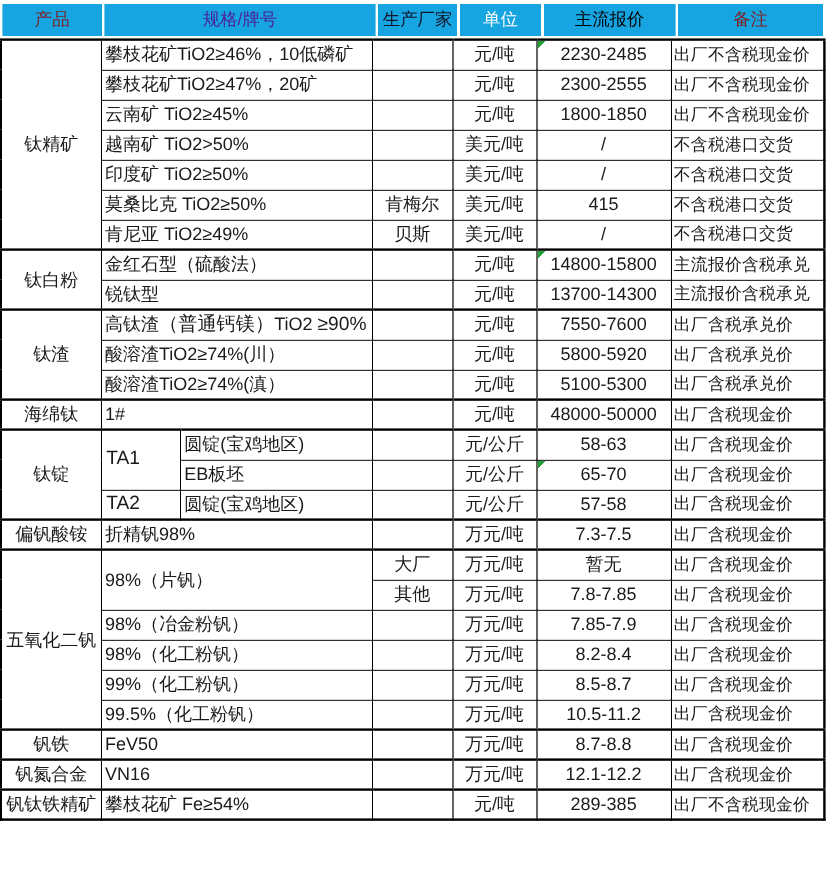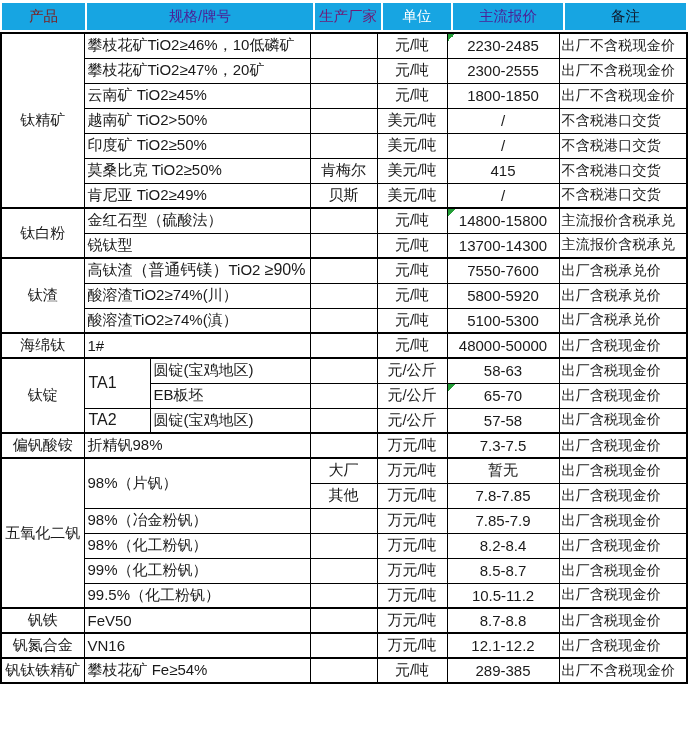--- a/index.html
+++ b/index.html
@@ -37,24 +37,24 @@
         <col style="width:228px">
         <col style="width:68px">
       <col style="width:70px">
         <col style="width:112px">
         <col>
     </colgroup>
     <tbody>
       <tr>
         <td class="h" style="background: rgb(23, 165, 226); color: #7f1d1d;">产品</td>
         <td class="h" style="background: rgb(23, 165, 226); color: #4c1d95;">规格/牌号</td>
-        <td class="h" style="background: rgb(23, 165, 226); color: #701a75;">生产厂家</td>
+        <td class="h" style="background: rgb(23, 165, 226); color: #0f172a;">生产厂家</td>
         <td class="h" style="background: rgb(23, 165, 226); color: rgb(255, 255, 255);">单位</td>
-        <td class="h" style="background: rgb(23, 165, 226); color: #4c1d95;">主流报价</td>
-        <td class="h" style="background: rgb(23, 165, 226); color: #0f172a;">备注</td>
+        <td class="h" style="background: rgb(23, 165, 226); color: #000000;">主流报价</td>
+        <td class="h" style="background: rgb(23, 165, 226); color: #7f1d1d;">备注</td>
       </tr>
     </tbody>
   </table>
 
   <table class="grid">
     <colgroup>
       <col style="width:83px">
         <col style="width:66px">
         <col style="width:160px">
       <col style="width:67px">

